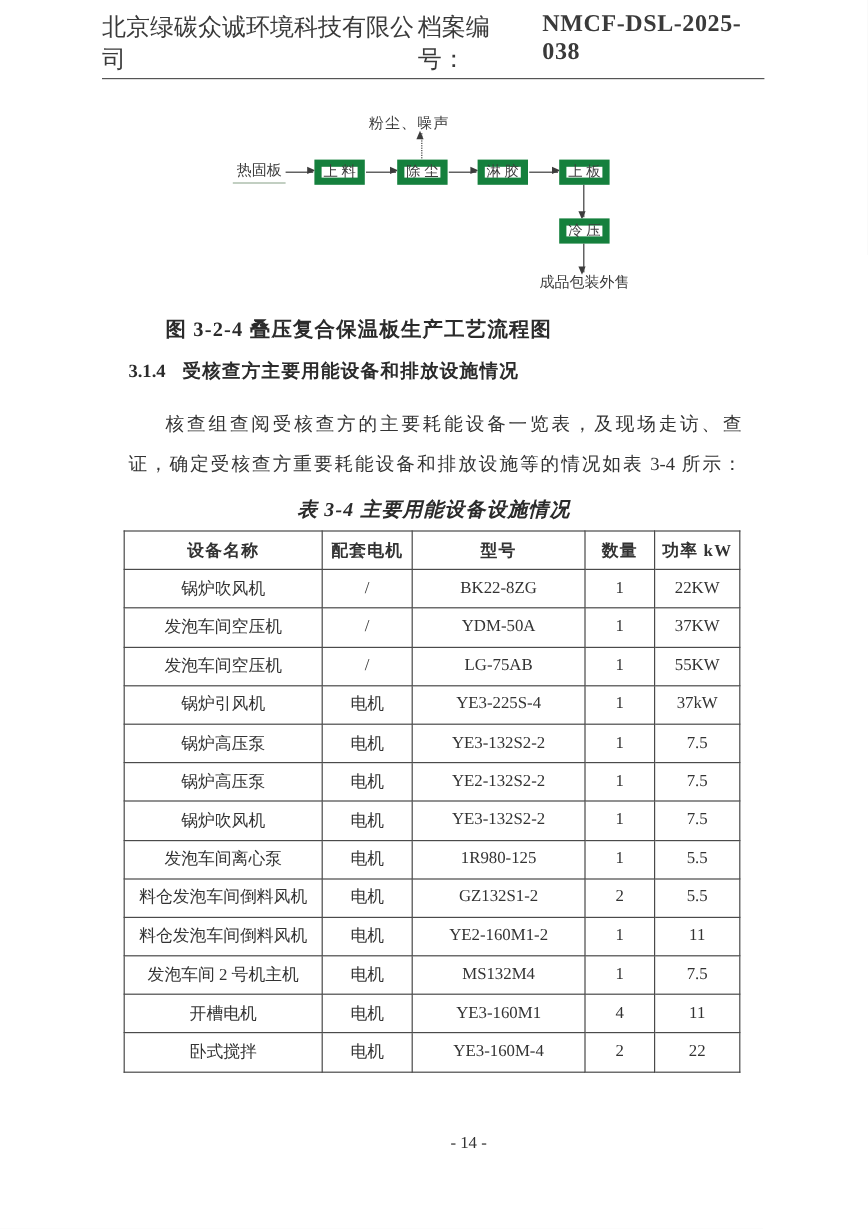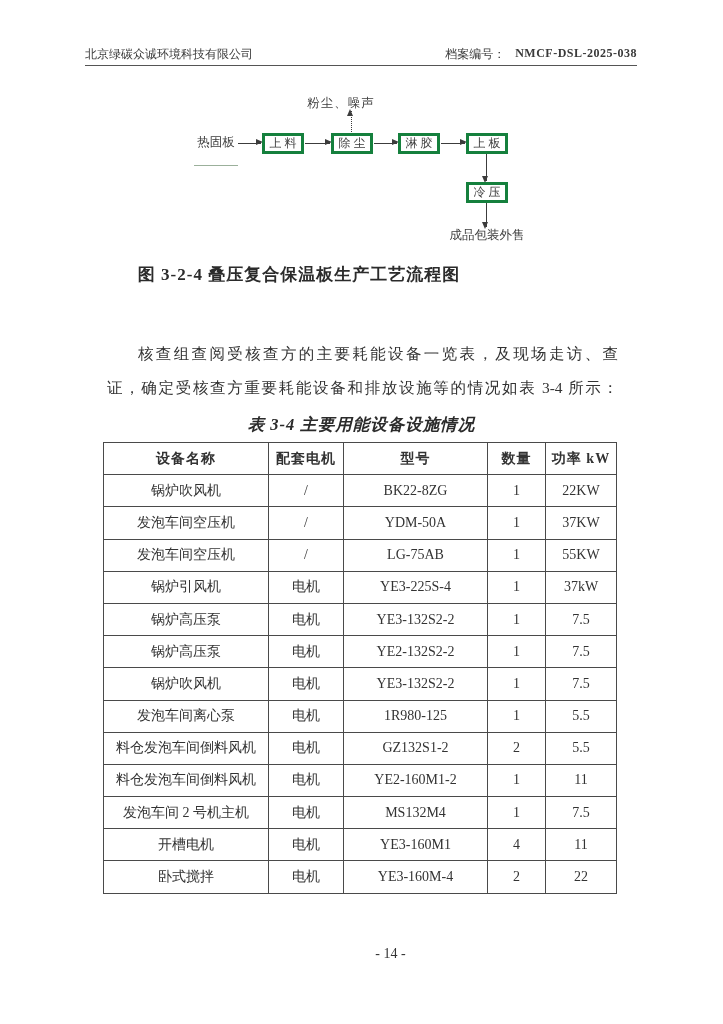--- a/index.html
+++ b/index.html
@@ -3,31 +3,31 @@
 <meta charset="utf-8">
 <style>
   * { margin:0; padding:0; box-sizing:border-box; }
   body { background:#e8e8e8; font-family:"Liberation Serif","DejaVu Serif",serif; }
   .page { position:relative; width:723px; height:1024px; background:#ffffff; margin:0 auto;
           color:#2f2f2f; overflow:hidden; }
 
   
   .hdr { position:absolute; top:44px; left:85px; width:552px; height:22px;
          border-bottom:1.5px solid #555; display:flex; justify-content:space-between;
-         align-items:flex-end; padding-bottom:2px; font-size:12px; color:#3a3a3a; }
+         align-items:flex-end; padding-bottom:2px; font-size:20px; color:#3a3a3a; }
   .hdr .right { display:flex; gap:10px; }
   .hdr .num { font-weight:600; letter-spacing:.5px; }
 
   
   .flow { position:absolute; top:95px; left:0; width:723px; height:152px; }
   .flow .txt { position:absolute; font-size:12.5px; color:#3c3c3c; text-align:center; }
   .emission { top:0; left:296px; width:90px; letter-spacing:1px; }
-  .inlabel { top:39px; left:194px; width:44px; border-bottom:1.5px solid #9bb09b; padding-bottom:14px; }
+  .inlabel { top:39px; left:194px; width:44px; border-bottom:1.5px solid #9bb09b; padding-bottom:1px; }
   .outlabel { top:132px; left:446px; width:82px; }
-  .fbox { position:absolute; top:38px; width:42px; height:21px; border:3px solid #15803d;
+  .fbox { position:absolute; top:38px; width:42px; height:21px; border:6px solid #15803d;
           display:flex; align-items:center; justify-content:center; font-size:12px; color:#3c3c3c;
           background:#fff; white-space:pre; }
   .harrow { position:absolute; top:48px; height:0; border-top:1.5px solid #3c3c3c; }
   .harrow::after { content:""; position:absolute; right:-2px; top:-4.6px;
           border-left:7px solid #3c3c3c; border-top:3.5px solid transparent; border-bottom:3.5px solid transparent; }
   .varrow { position:absolute; width:0; border-left:1.5px solid #3c3c3c; }
   .varrow::after { content:""; position:absolute; left:-4.6px; bottom:-2px;
           border-top:7px solid #3c3c3c; border-left:3.5px solid transparent; border-right:3.5px solid transparent; }
   .vdotted { position:absolute; width:0; border-left:1.5px dotted #3c3c3c; }
   .vdotted::after { content:""; position:absolute; left:-4.6px; top:-2px;
@@ -84,20 +84,23 @@
     <div class="fbox" style="left:466px;">上 板</div>
 
     <div class="varrow" style="left:486px; top:59px; height:27px;"></div>
     <div class="fbox" style="left:466px; top:87px;">冷 压</div>
     <div class="varrow" style="left:486px; top:108px; height:24px;"></div>
     <div class="txt outlabel">成品包装外售</div>
   </div>
 
   <div class="figcap">图 3-2-4 叠压复合保温板生产工艺流程图</div>
 
+  <div class="sechead">
+    <span class="no">3.1.4</span><span>受核查方主要用能设备和排放设施情况</span>
+  </div>
 
   <div class="para">
     <div class="pline first">核查组查阅受核查方的主要耗能设备一览表，及现场走访、查</div>
     <div class="pline">证，确定受核查方重要耗能设备和排放设施等的情况如表 3-4 所示：</div>
   </div>
 
   <div class="tabcap">表 3-4 主要用能设备设施情况</div>
 
   <table class="equip">
     <colgroup>

